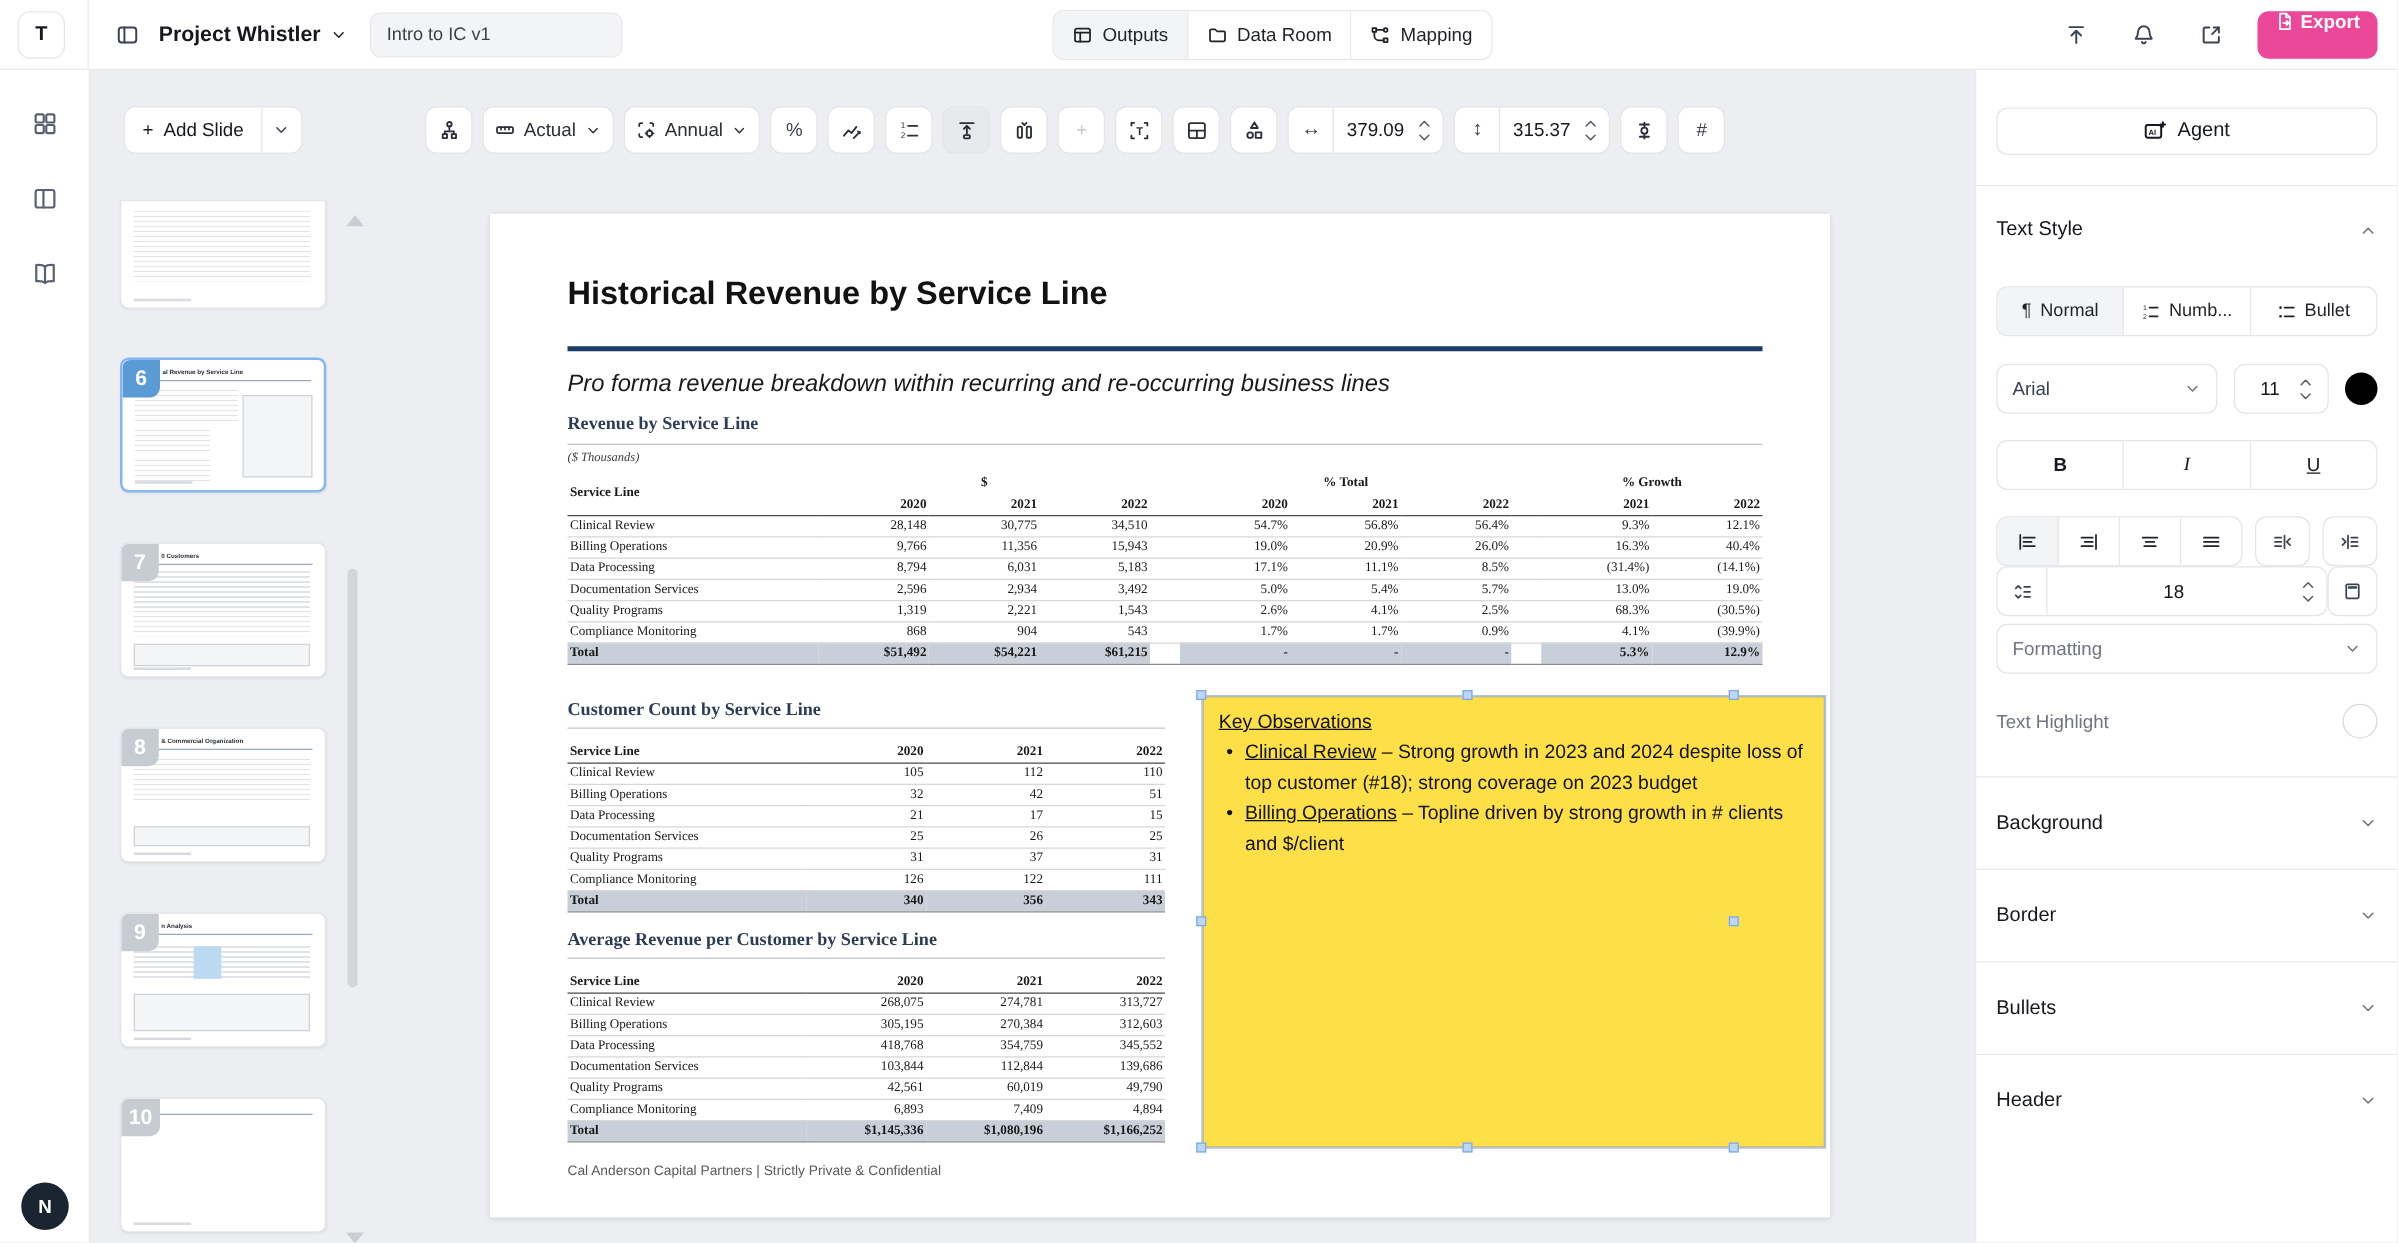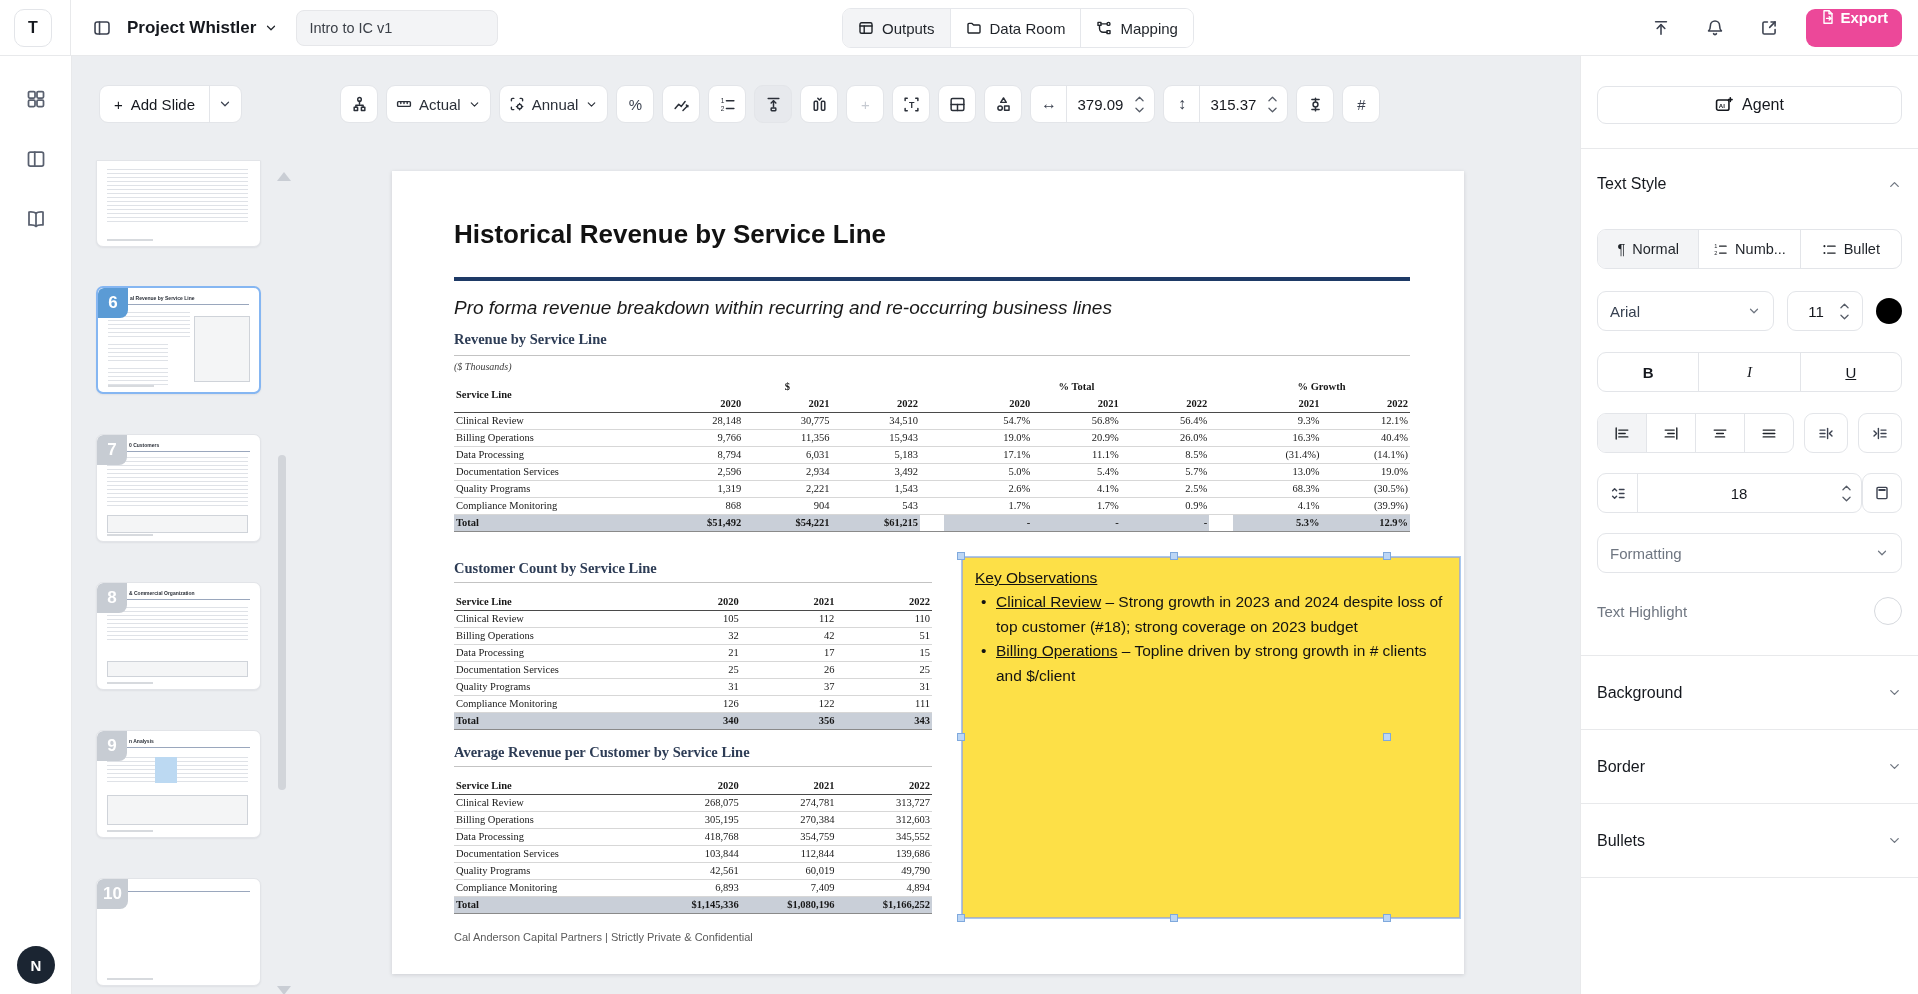--- a/index.html
+++ b/index.html
@@ -103,25 +103,25 @@
   .select { height:40px; border:1px solid #e3e5e9; border-radius:9px; background:#fff; display:flex; align-items:center; justify-content:space-between; padding:0 12px; font-size:15px; color:#374151; cursor:pointer; }
   .font-select { flex:1; }
   .sizebox { width:76px; height:40px; border:1px solid #e3e5e9; border-radius:9px; background:#fff; display:flex; align-items:center; }
   .sizebox input { width:44px; border:none; background:none; text-align:center; font-size:15px; font-family:inherit; color:#15181e; margin-left:6px; }
   .swatch { width:26px; height:26px; border-radius:50%; background:#000; border:none; cursor:pointer; flex:none; }
   .biu { margin-top:21px; }
   .biu .glyph { font-size:15px; color:#15181e; }
   .alignrow { margin-top:21px; display:flex; gap:10px; }
   .alignseg { flex:1; }
   .sqbtn { width:44px; height:40px; border:1px solid #e3e5e9; border-radius:9px; background:#fff; display:flex; align-items:center; justify-content:center; color:#3c4250; cursor:pointer; flex:none; }
-  .spacerow { margin-top:20px; display:flex; }
+  .spacerow { display:flex; }
   .spacebox { flex:1; height:40px; border:1px solid #e3e5e9; border-radius:9px; background:#fff; display:flex; align-items:center; }
   .spacebox .icell { width:40px; align-self:stretch; display:flex; align-items:center; justify-content:center; border-right:1px solid #e3e5e9; color:#3c4250; }
   .spacebox input { flex:1; border:none; background:none; text-align:center; font-size:15px; font-family:inherit; color:#15181e; }
-  .fmt { margin-top:20px; width:100%; color:#6f7681; }
+  .fmt { margin-top:6px; width:100%; color:#6f7681; }
   .hirow { margin-top:24px; display:flex; align-items:center; justify-content:space-between; }
   .hirow .lab { color:#6f7681; font-size:15px; }
   .hicircle { width:28px; height:28px; border-radius:50%; background:#fff; border:1px solid #d6d9de; cursor:pointer; }
   .psect { height:73px; display:flex; align-items:center; justify-content:space-between; font-size:16px; font-weight:500; color:#15181e; cursor:pointer; }
   .psect + .pdiv2, .pdiv2 { height:1px; background:#e8e9eb; margin:0 -16px; }
   .mt30 { margin-top:30px; }
   svg.ic { stroke:currentColor; fill:none; stroke-width:1.4; stroke-linecap:round; stroke-linejoin:round; display:block; }
   svg.ic text, svg.ic .fil { fill:currentColor; stroke:none; }
 </style>
 </head>
@@ -884,15 +884,21 @@
           </svg>
       </div>
       <div class="pdiv2"></div>
       <div class="psect">
         <span>Bullets</span>
         <svg class="ic" width="15" height="15" viewBox="0 0 16 16" style="color:#6f7681;">
             <path d="M4 6l4 4 4-4"></path>
           </svg>
       </div>
       <div class="pdiv2"></div>
+      <div class="psect">
+        <span>Header</span>
+        <svg class="ic" width="15" height="15" viewBox="0 0 16 16" style="color:#6f7681;">
+            <path d="M4 6l4 4 4-4"></path>
+          </svg>
+      </div>
     </aside>
   </div>
 </div>
 
 </body></html>

